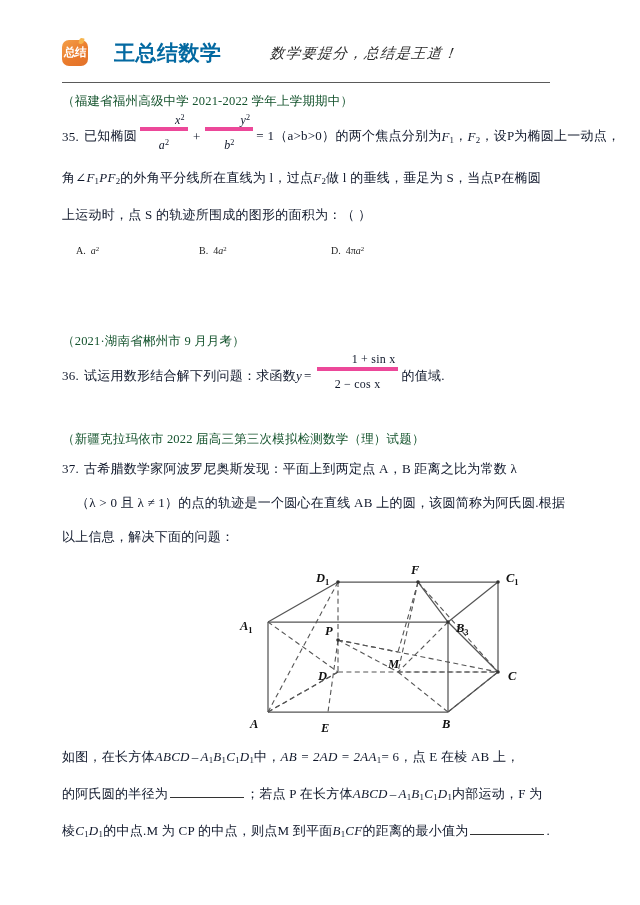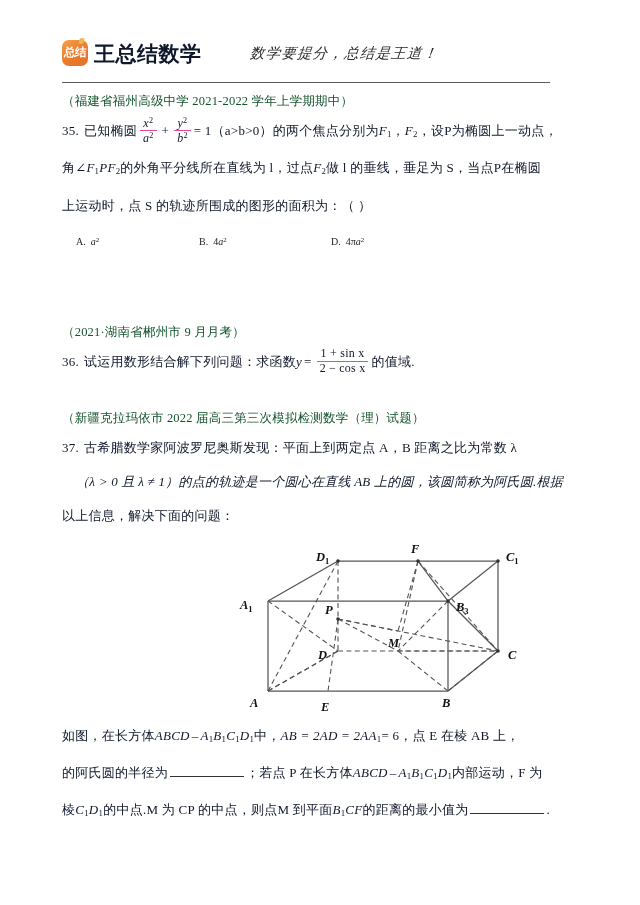--- a/index.html
+++ b/index.html
@@ -61,27 +61,28 @@
     position: absolute;
     top: -2px;
     right: 4px;
     width: 5px;
     height: 6px;
     background: #f6b44d;
     border-radius: 60% 10% 55% 10%;
     transform: rotate(12deg);
   }
   .brand-name {
-    color: #0f172a;
-    font-family: Liberation Sans, sans-serif;
+    color: #0369a1;
+    font-family: Liberation Serif, serif;
     font-size: 21px;
     font-weight: bold;
     letter-spacing: 0.5px;
     line-height: 1;
     white-space: nowrap;
+    margin-left: 20px;
   }
   .tagline {
     margin-left: 48px;
     font-family: "Liberation Serif", "DejaVu Serif", serif;
     font-size: 14.5px;
     font-style: italic;
     color: #2b2b2b;
     letter-spacing: 1.2px;
     white-space: nowrap;
     transform: skewX(-6deg);
@@ -106,43 +107,43 @@
     letter-spacing: 0.2px;
   }
   .q-block { margin: 0; }
   .q-line {
     font-size: 13px;
     line-height: 34px;
     color: #0f172a;
     letter-spacing: 0.25px;
     white-space: nowrap;
   }
-  .q-line.indent { padding-left: 14px; font-style: italic; }
+  .q-line.indent { padding-left: 14px; }
   .q-num { margin-right: 5px; }
 
   
   .mi { font-style: italic; font-family: "Liberation Serif","DejaVu Serif",serif; }
   .mn { font-style: normal; }
   .mo { font-style: normal; padding: 0 2px; }
   sub, sup { font-size: 0.68em; font-style: normal; }
   sub { vertical-align: -0.25em; }
   sup { vertical-align: 0.45em; }
 
   .frac {
     display: inline-block;
     vertical-align: middle;
     text-align: center;
     font-size: 0.92em;
     line-height: 1.15;
     margin: 0 3px;
     position: relative;
     top: -0.1em;
   }
-  .frac .num { display: block; padding: 0 3px; }
-  .frac .den { display: block; border-top: 1px solid #ec4899; padding: 0 3px; }
+  .frac .num { display: block; padding: 0 3px; margin-left: 32px; }
+  .frac .den { display: block; border-top: 4px solid #ec4899; padding: 7px 3px; }
 
   .sqrt {
     display: inline-block;
     position: relative;
     padding-left: 9px;
     margin: 0 1px;
   }
   .sqrt::before {
     content: "\221A";
     position: absolute;

